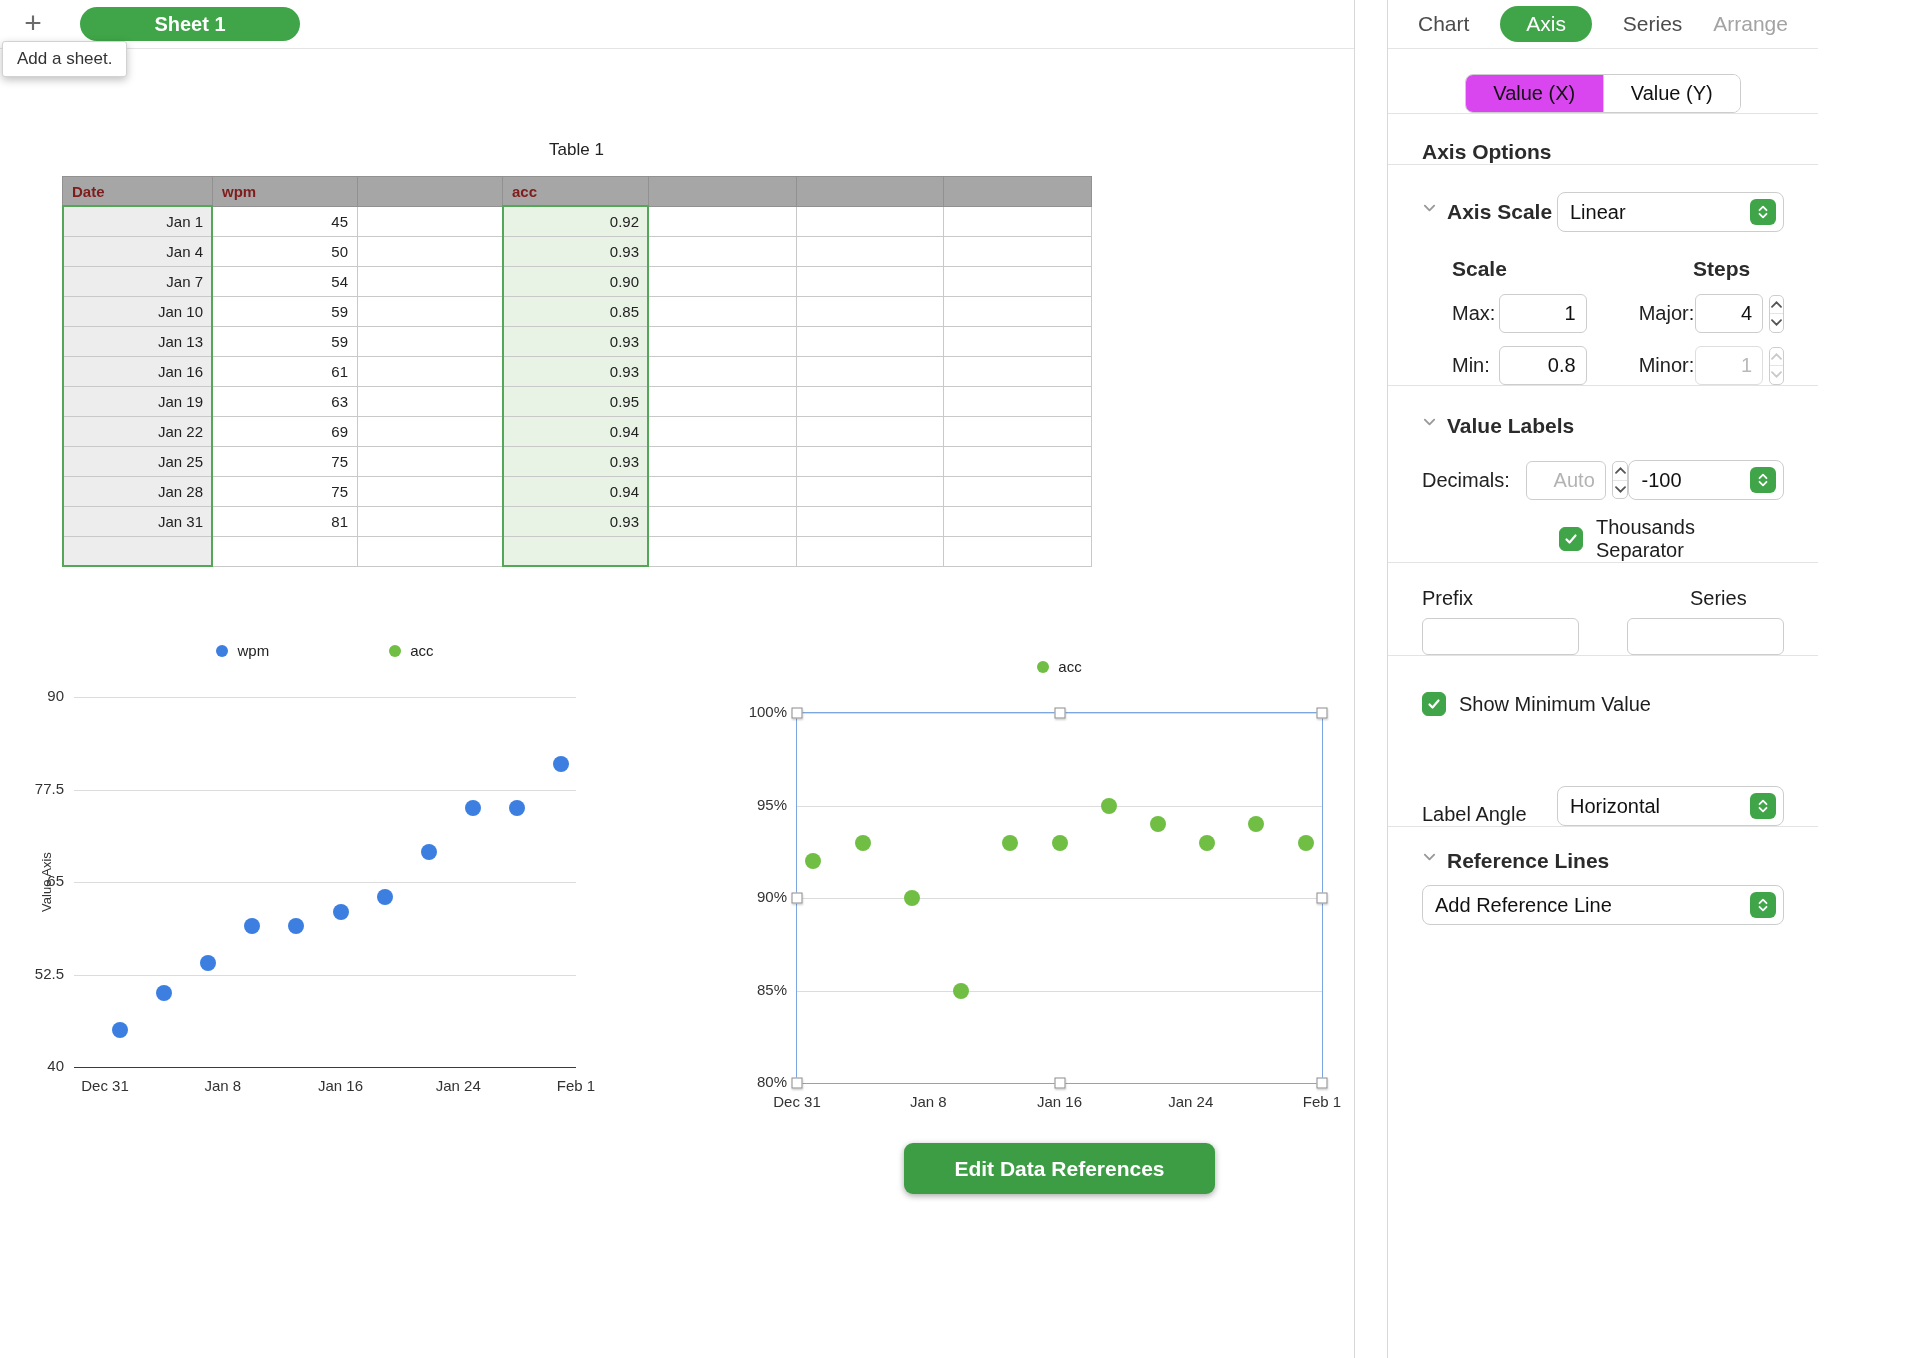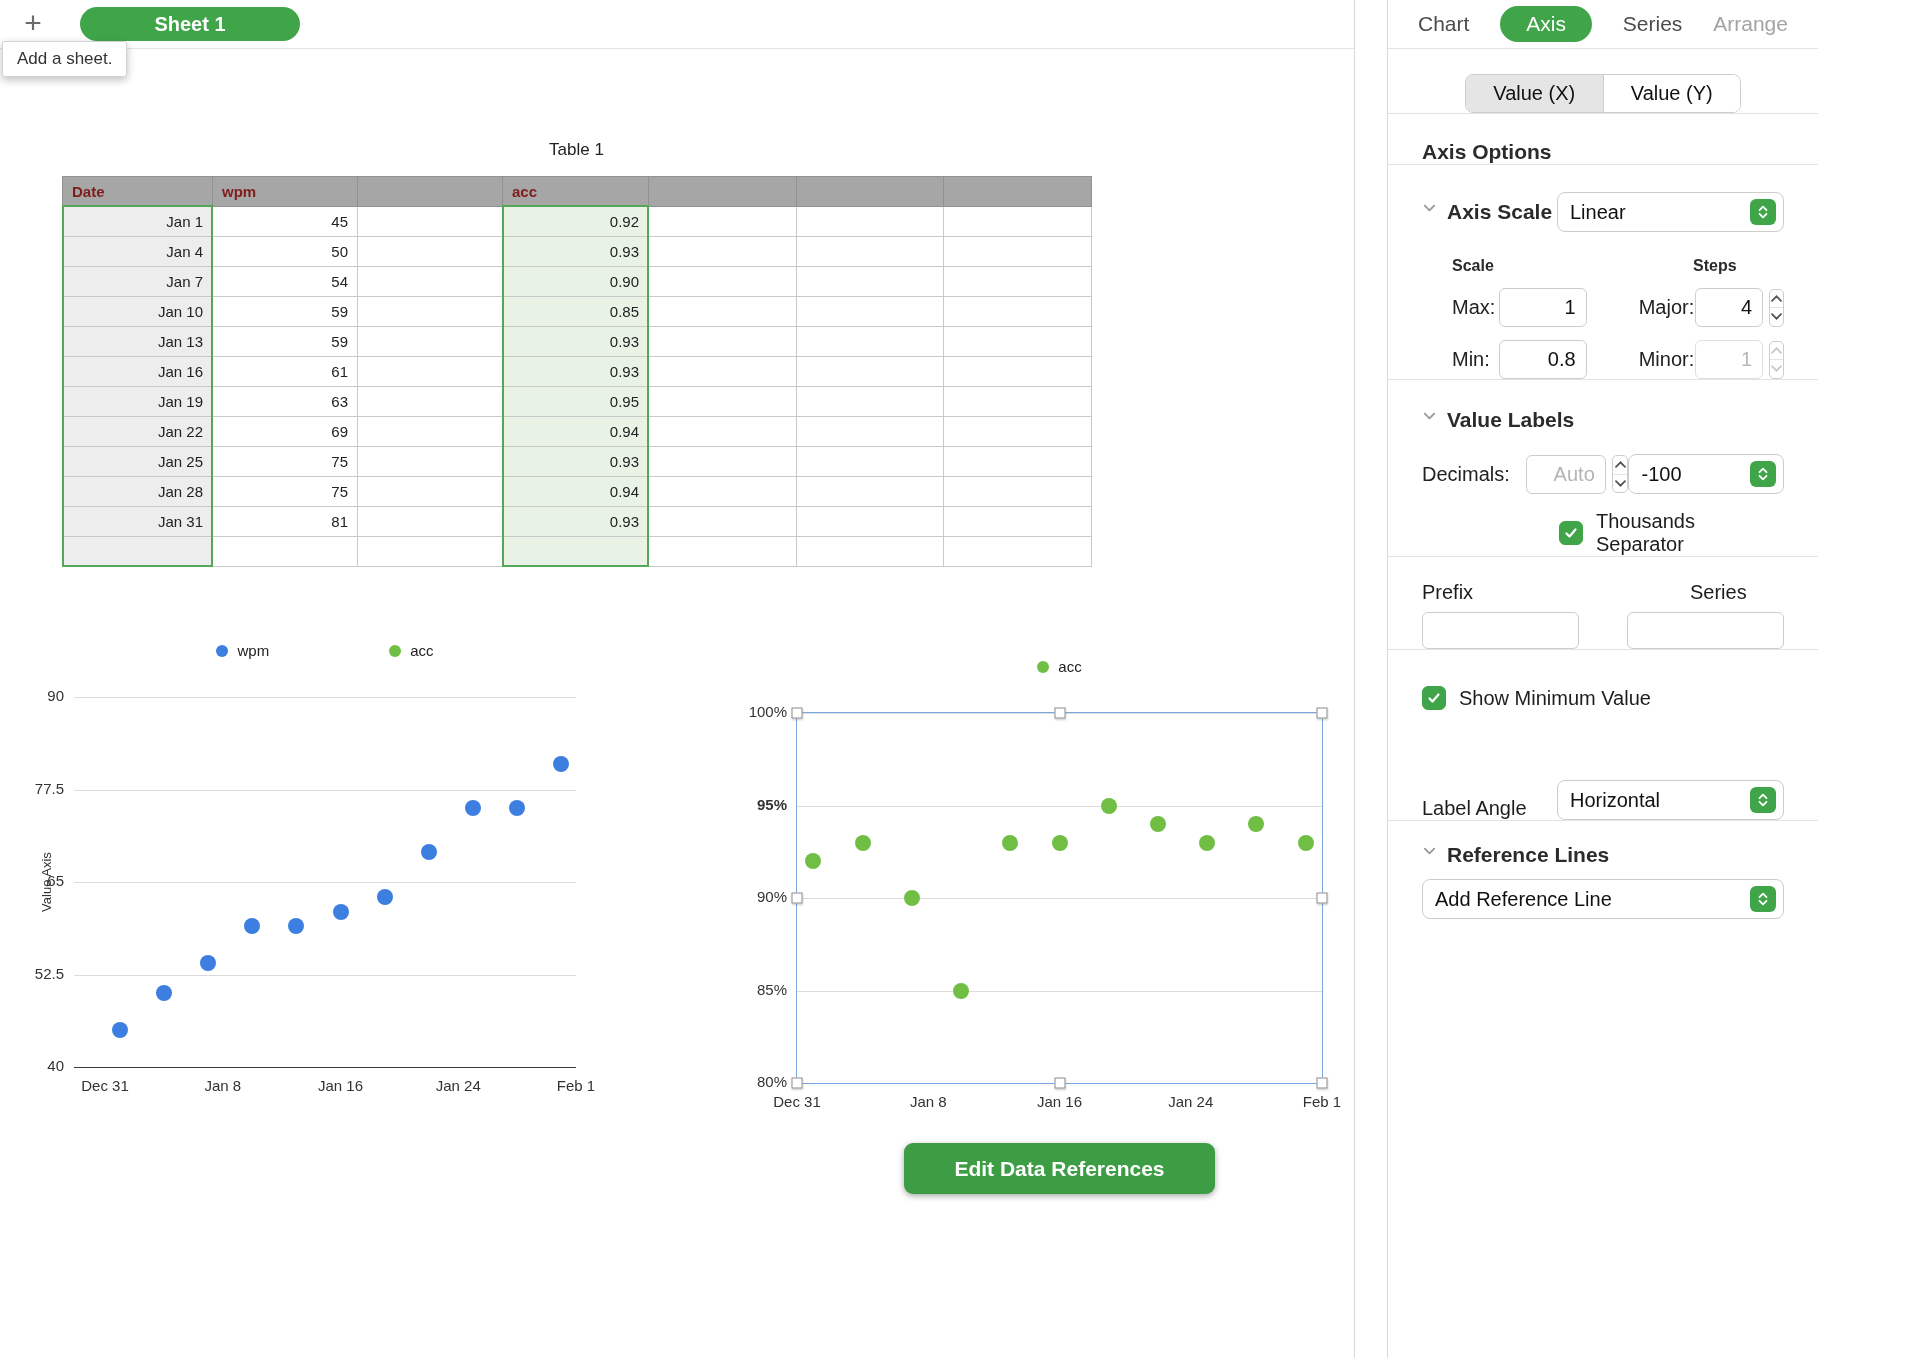--- a/index.html
+++ b/index.html
@@ -42,38 +42,38 @@
 .edit-refs{position:absolute;left:904px;top:1143px;width:311px;height:51px;background:#3d9d45;border:none;border-radius:9px;color:#fff;font-weight:700;font-size:21px;font-family:inherit;box-shadow:0 2px 6px rgba(0,0,0,.35);cursor:default}
 
 
 .sidebar{position:absolute;left:1387px;top:0;width:431px;height:100%;background:#fff;border-left:1px solid #d8d8d8}
 .tabbar{height:49px;display:flex;align-items:center;justify-content:space-between;padding:0 30px;border-bottom:1px solid #e4e4e4}
 .tab{font-size:21px;color:#4c4c4c}
 .tab.active{background:#3fa548;color:#fff;padding:6px 26px;border-radius:19px}
 .tab.dim{color:#a3a3a3}
 .content{padding:0 34px}
 .segctrl{margin:25px auto 0;width:276px;height:39px;display:flex;border:1px solid #cdcdcd;border-radius:8px;overflow:hidden}
-.seg{flex:1;display:flex;align-items:center;justify-content:center;font-size:20px;color:#111;background:#e5e5e5}
+.seg{flex:1;display:flex;align-items:center;justify-content:center;font-size:20px;color:#111;background:#d946ef}
 .seg.selected{background:#fff;border-left:1px solid #cdcdcd}
 hr.div{border:none;border-top:1px solid #e3e3e3;margin:0 -34px}
 .d1{margin-top:28px}.d2{margin-top:50px}.d3{margin-top:45px}.d4{margin-top:46px}.d5{margin-top:64px}.d6{margin-top:46px}
 h3.sec{font-size:21px;font-weight:700;color:#2b2b2b}
 .h-axisopts{margin-top:26px}
 .row{display:flex;align-items:center}
 .cb-row{margin-top:24px}
 .cb-item{display:flex;align-items:center;gap:13px;font-size:20px;color:#1d1d1d}
 .cb{width:24px;height:24px;border:1.5px solid #c6c6c6;border-radius:6px;background:#fff;flex:none;display:flex;align-items:center;justify-content:center}
 .cb.checked{background:#3fa548;border-color:#3fa548}
 .disclosure{display:flex;align-items:flex-start;gap:10px;font-size:21px;font-weight:700;color:#2b2b2b}
 .scale-row{margin-top:27px}
 .dd{height:40px;border:1px solid #cdcdcd;border-radius:8px;background:#fff;display:flex;align-items:center;padding:0 44px 0 12px;font-size:20px;color:#111;position:relative;white-space:nowrap}
 .ddicon{position:absolute;right:7px;top:50%;transform:translateY(-50%);width:26px;height:26px;border-radius:6px;background:#3fa548;display:flex;align-items:center;justify-content:center}
 .w227{width:227px;margin-left:auto}
 .ddfull{width:100%}
-.sshead{margin-top:25px;display:flex;padding-left:30px;font-size:16px;font-weight:700;color:#2b2b2b}
+.sshead{margin-top:25px;display:flex;padding-left:30px;font-size:21px;font-weight:700;color:#2b2b2b}
 .sshead .s1{width:241px}
 .numrow{margin-top:13px;display:flex;align-items:center;padding-left:30px;font-size:20px}
 .lbl1{width:70px}
 .lbl2{width:84px;margin-left:52px}
 .field{height:39px;border:1px solid #cdcdcd;border-radius:6px;background:#fff;display:flex;align-items:center;justify-content:flex-end;padding:0 10px;font-size:20px;color:#111}
 .f-max{width:119px}
 .f-maj{width:90px}
 .field.disabled{color:#b9b9b9;border-color:#dedede}
 .stepper{width:21px;height:38px;margin-left:6px;border:1px solid #cdcdcd;border-radius:5px;background:#fff;display:flex;flex-direction:column;overflow:hidden}
 .stepper span{flex:1;display:flex;align-items:center;justify-content:center}
@@ -314,21 +314,21 @@
       <span class="handle" style="left:0;top:0"></span>
       <span class="handle" style="left:50%;top:0"></span>
       <span class="handle" style="left:100%;top:0"></span>
       <span class="handle" style="left:0;top:50%"></span>
       <span class="handle" style="left:100%;top:50%"></span>
       <span class="handle" style="left:0;top:100%"></span>
       <span class="handle" style="left:50%;top:100%"></span>
       <span class="handle" style="left:100%;top:100%"></span>
     </div>
   <div class="ytick" style="top: -10px;">100%</div>
-      <div class="ytick" style="top: 82.5px; font-weight: bold;">95%</div>
+      <div class="ytick" style="top: 82.5px;">95%</div>
       <div class="ytick" style="top: 175px;">90%</div>
       <div class="ytick" style="top: 267.5px;">85%</div>
       <div class="ytick" style="top: 360px;">80%</div>
       <div class="xtick" style="left: 0px;">Dec 31</div>
       <div class="xtick" style="left: 131.25px;">Jan 8</div>
       <div class="xtick" style="left: 262.5px;">Jan 16</div>
       <div class="xtick" style="left: 393.75px;">Jan 24</div>
       <div class="xtick" style="left: 525px;">Feb 1</div>
     </div>
 

